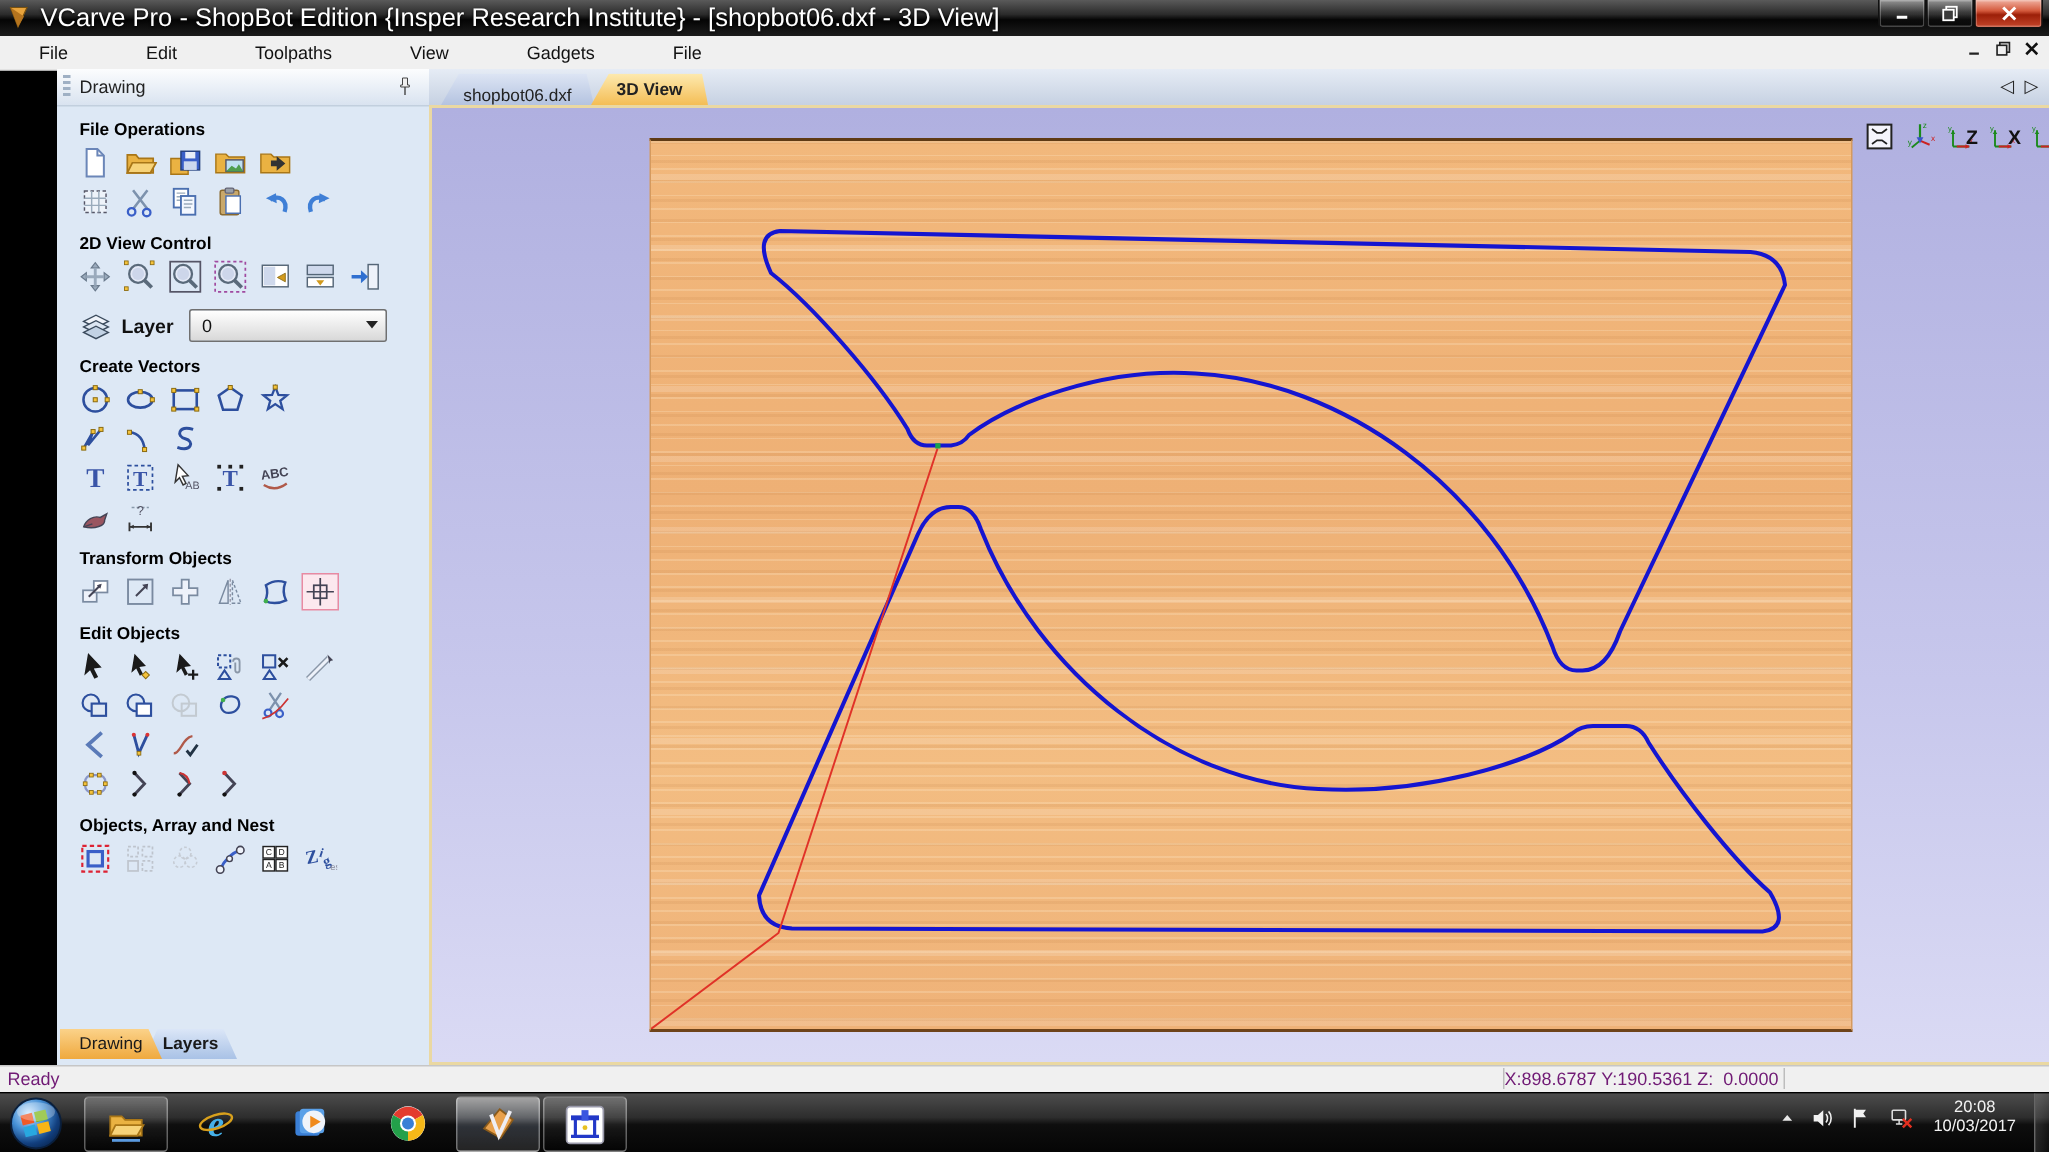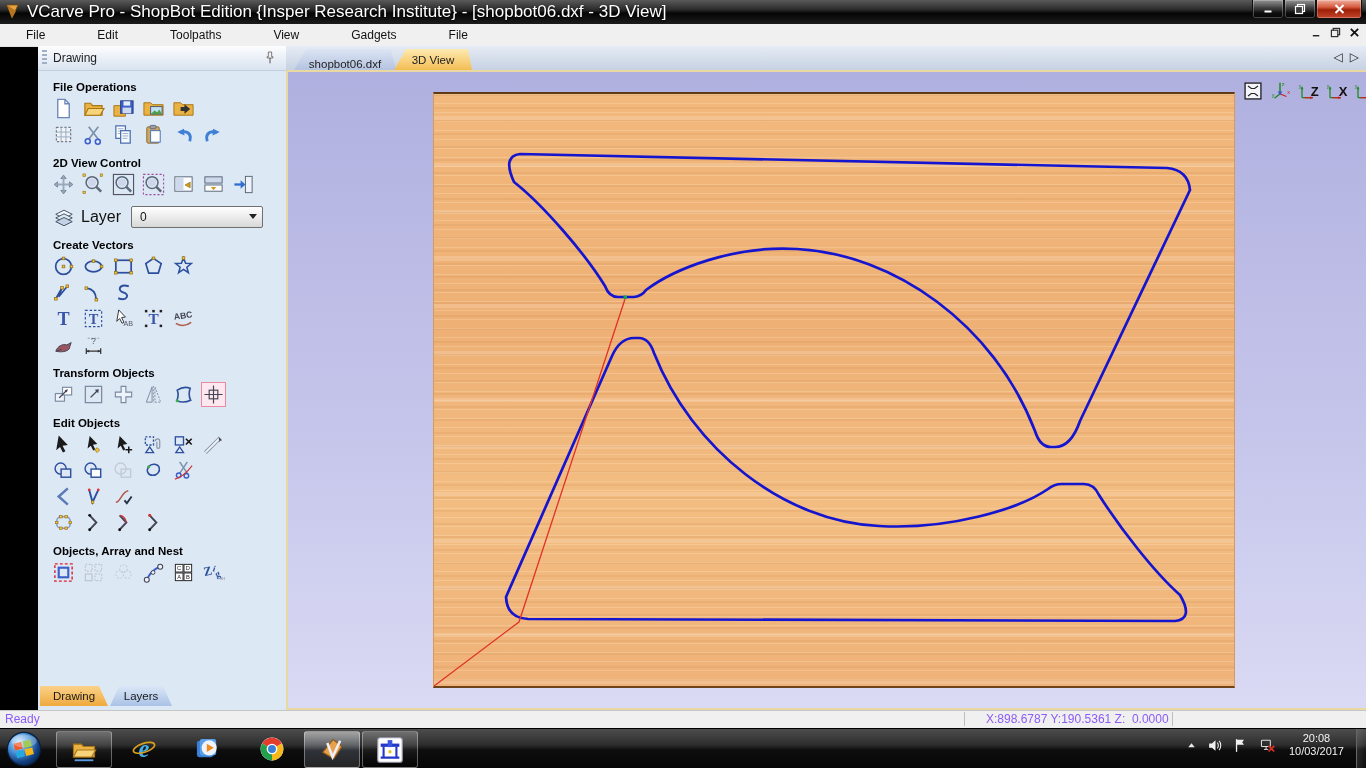--- a/index.html
+++ b/index.html
@@ -36,41 +36,41 @@
   .pin{position:absolute;right:8px;top:4px;width:16px;height:16px;}
   .panel-body{position:absolute;left:0;top:24px;width:254px;height:614px;overflow:hidden;}
   .sec-title{font-weight:bold;font-size:11.5px;color:#000;margin:11px 0 4px 15px;}
   .icon-row{display:flex;gap:7px;padding-left:14px;margin-bottom:3px;}
   .ticon{width:23px;height:23px;display:inline-flex;}
   .ticon svg{width:23px;height:23px;}
   .ticon.hl{background:#fce8ee;outline:1px solid #e98aa2;}
   .ticon.dis{opacity:.45;filter:grayscale(.8);}
   .layer-row{display:flex;align-items:center;margin:10px 0 2px 15px;}
   .layer-row .ticon{width:22px;height:22px;}
-  .layer-lbl{font-weight:normal;font-size:16px;margin:0 10px 0 6px;}
+  .layer-lbl{font-weight:bold;font-size:13px;margin:0 10px 0 6px;}
   .layer-dd{width:130px;height:20px;border:1px solid #707070;border-radius:2px;
     background:linear-gradient(180deg,#ffffff,#e8e8e8 60%,#d8d8d8);display:flex;align-items:center;position:relative;}
   .layer-dd .val{padding-left:8px;font-size:12px;}
   .layer-dd .arr{position:absolute;right:5px;top:7px;width:0;height:0;
     border-left:4px solid transparent;border-right:4px solid transparent;border-top:5px solid #222;}
   .panel-tabs{position:absolute;left:0;bottom:0;width:248px;height:26px;background:#dde8f5;}
   .ptab{position:absolute;top:2px;height:20px;display:flex;align-items:center;justify-content:center;font-size:11.5px;color:#1a1a1a;}
-  .ptab.layers{left:72px;width:62px;background:linear-gradient(180deg,#dbe6f7,#a9c2e6);
-    clip-path:polygon(9px 0,calc(100% - 9px) 0,100% 100%,0 100%);}
+  .ptab.layers{left:58px;width:62px;background:linear-gradient(180deg,#dbe6f7,#a9c2e6);
+    clip-path:polygon(9px 0,calc(100% - 9px) 0,100% 100%,0 100%);font-weight:bold;}
   .ptab.drawing{left:2px;width:68px;background:linear-gradient(180deg,#fbd289,#efa93e);
     clip-path:polygon(0 0,calc(100% - 9px) 0,100% 100%,0 100%);}
   
   .canvas-col{position:absolute;left:248px;top:0;width:1098px;height:664px;}
   .tabstrip{position:absolute;left:0;top:0;width:1098px;height:24px;
     background:linear-gradient(180deg,#e6ecf5,#c6d1e2);}
   .dtab{position:absolute;top:3px;height:21px;display:flex;align-items:center;justify-content:center;
     font-size:11.5px;color:#222;}
   .dtab.t0{left:8px;width:102px;background:linear-gradient(180deg,#dde5f4,#b4c3e0);
     clip-path:polygon(12px 0,calc(100% - 5px) 0,100% 100%,0 100%);align-items:flex-end;}
-  .dtab.t1{left:108px;width:78px;font-weight:normal;background:linear-gradient(180deg,#fdeab0,#f4bd55);
+  .dtab.t1{left:108px;width:78px;font-weight:bold;background:linear-gradient(180deg,#fdeab0,#f4bd55);
     clip-path:polygon(12px 0,calc(100% - 4px) 0,100% 100%,0 100%);}
   .tabnav{position:absolute;right:8px;top:4px;display:flex;gap:7px;align-items:center;color:#222;font-size:12px;}
   .tabnav span{cursor:default;}
   .viewport{position:absolute;left:0;top:24px;width:1094px;height:636px;
     border:2px solid #ead8a2;
     background:linear-gradient(180deg,#b0b0e0,#c7c7ec 60%,#dadaf4);}
   .board{position:absolute;left:145px;top:20px;width:800px;height:592px;
     border-top:2px solid #5f3a14;border-bottom:2px solid #6e431a;
     border-left:1px solid #d59a5e;border-right:1px solid #d59a5e;box-sizing:content-box;
     background:
@@ -82,23 +82,23 @@
   .view-icons{position:absolute;right:6px;top:8px;display:flex;gap:6px;align-items:center;}
   .vicon{height:22px;display:inline-flex;align-items:center;}
   
   .right-strip{position:absolute;left:1346px;top:0;width:20px;height:664px;background:#ececec;border-left:1px solid #a8a8a8;}
   .toolpaths-tab{position:absolute;left:1px;top:3px;width:18px;height:64px;background:#fbfbfb;
     border:1px solid #8a8a8a;border-right:none;border-radius:4px 0 0 4px;
     display:flex;align-items:center;justify-content:center;}
   .toolpaths-tab span{writing-mode:vertical-rl;font-size:11px;color:#111;}
   
   .statusbar{position:absolute;left:0;top:710px;width:1366px;height:18px;background:#f0f0f0;
-    border-top:1px solid #c6c6c6;font-size:12px;color:#8b5cf6;}
+    border-top:1px solid #c6c6c6;font-size:12px;color:#701a75;}
   .statusbar .ready{position:absolute;left:5px;top:1px;}
-  .statusbar .coords{position:absolute;left:964px;top:1px;width:186px;padding-left:21px;
+  .statusbar .coords{position:absolute;left:1002px;top:1px;width:186px;padding-left:0;
     border-left:1px solid #bdbdbd;border-right:1px solid #bdbdbd;white-space:pre;}
   
   .taskbar{position:absolute;left:0;top:728px;width:1366px;height:40px;
     background:linear-gradient(180deg,#4d4d4d,#2d2d2d 40%,#0e0e0e 52%,#050505);
     border-top:1px solid #000;}
   .orb{position:absolute;left:5px;top:1px;width:38px;height:38px;}
   .tbtn{position:absolute;top:2px;width:54px;height:35px;display:flex;align-items:center;justify-content:center;}
   .tbtn.framed{border:1px solid rgba(255,255,255,.35);border-radius:3px;
     background:linear-gradient(180deg,rgba(255,255,255,.22),rgba(255,255,255,.04) 60%,rgba(0,0,0,.2));}
   .tbtn.active{background:linear-gradient(180deg,rgba(255,255,255,.5),rgba(200,220,255,.18) 55%,rgba(255,255,255,.12));}

